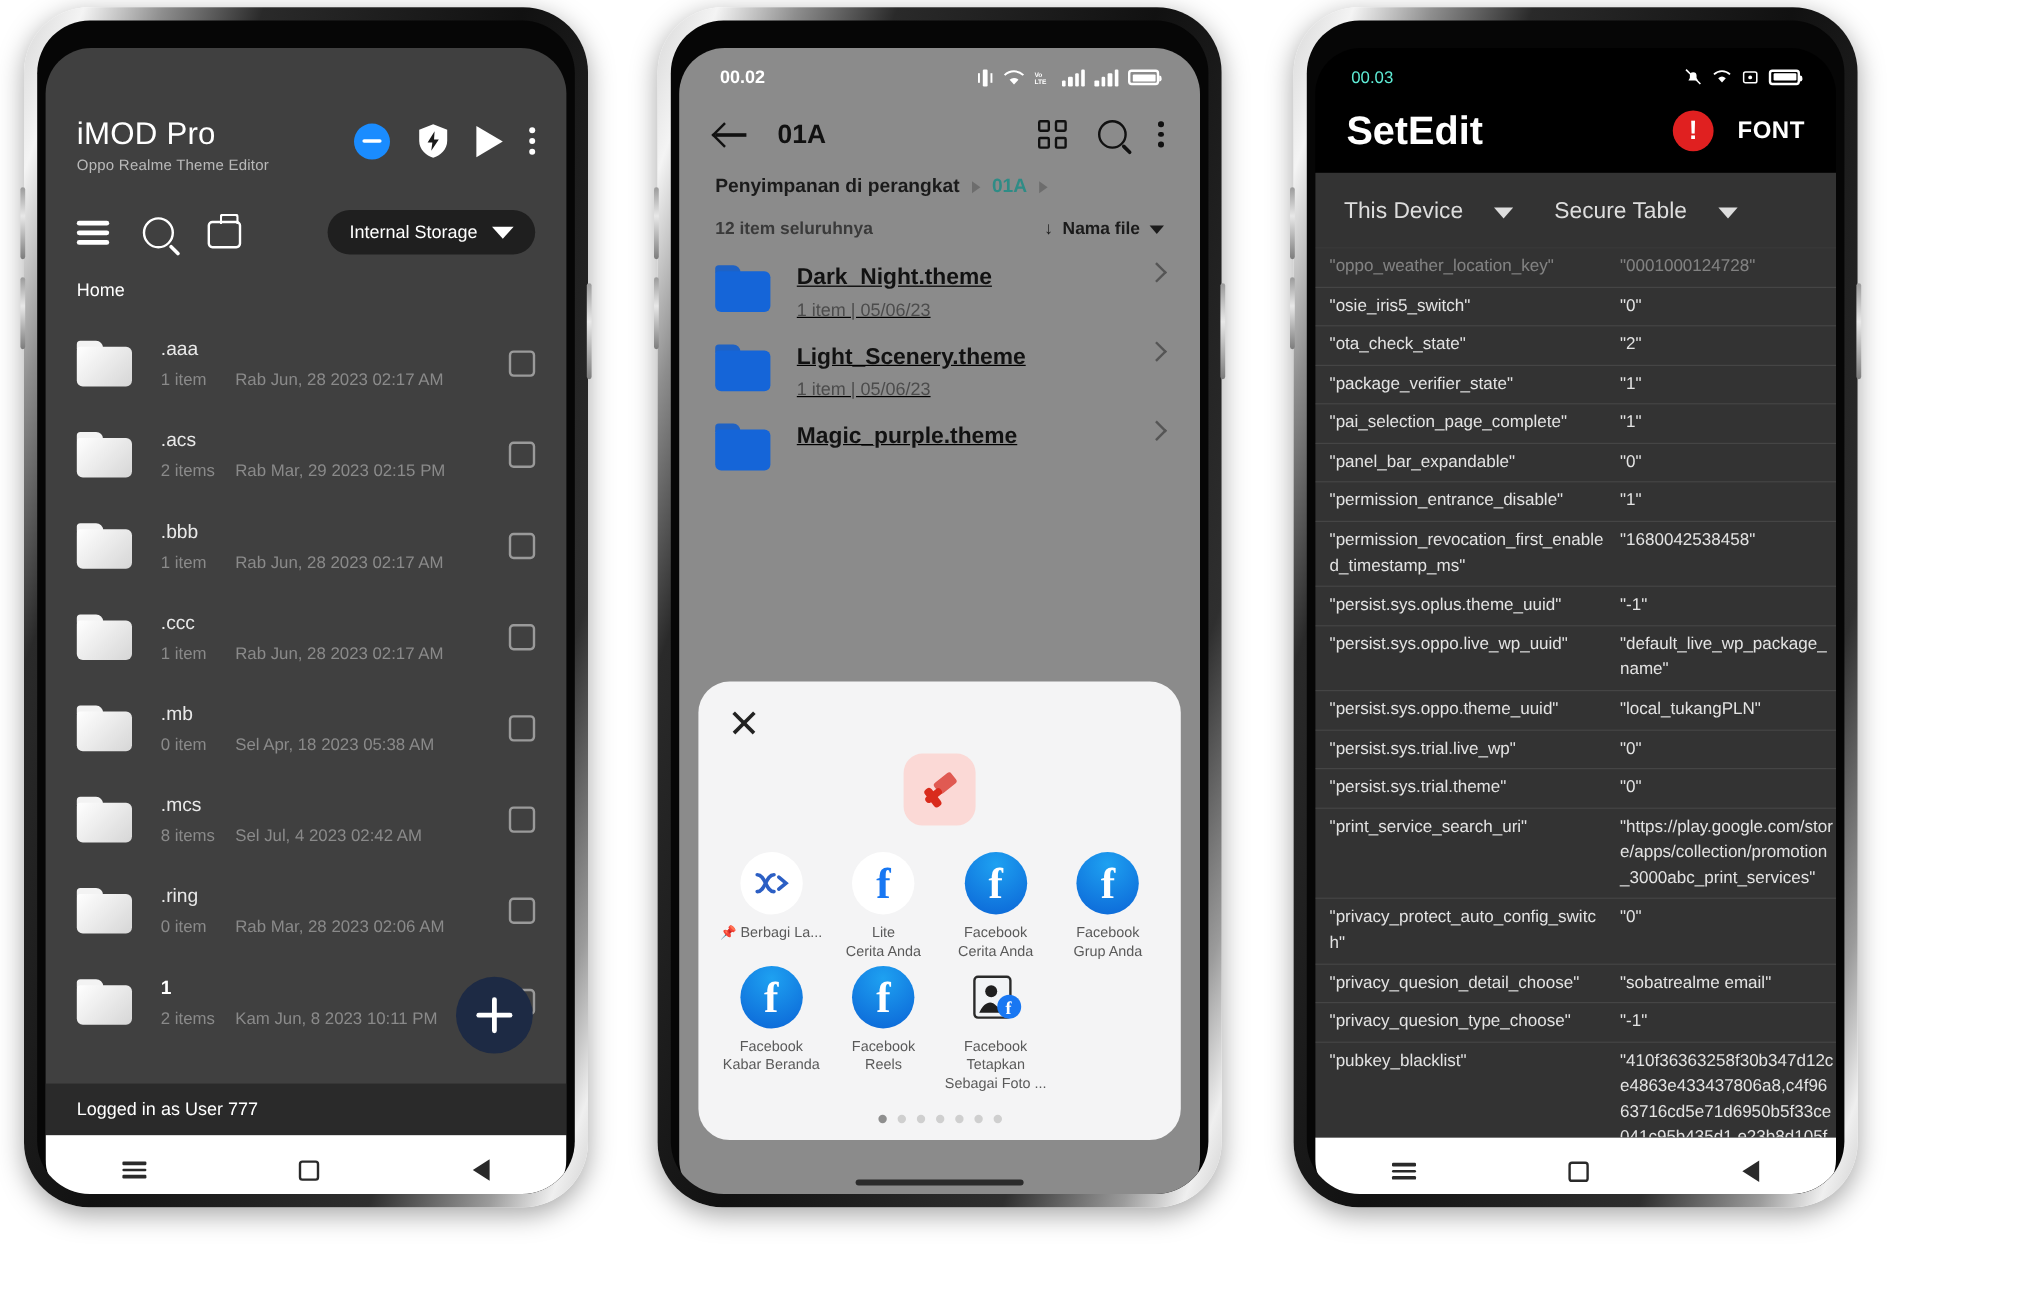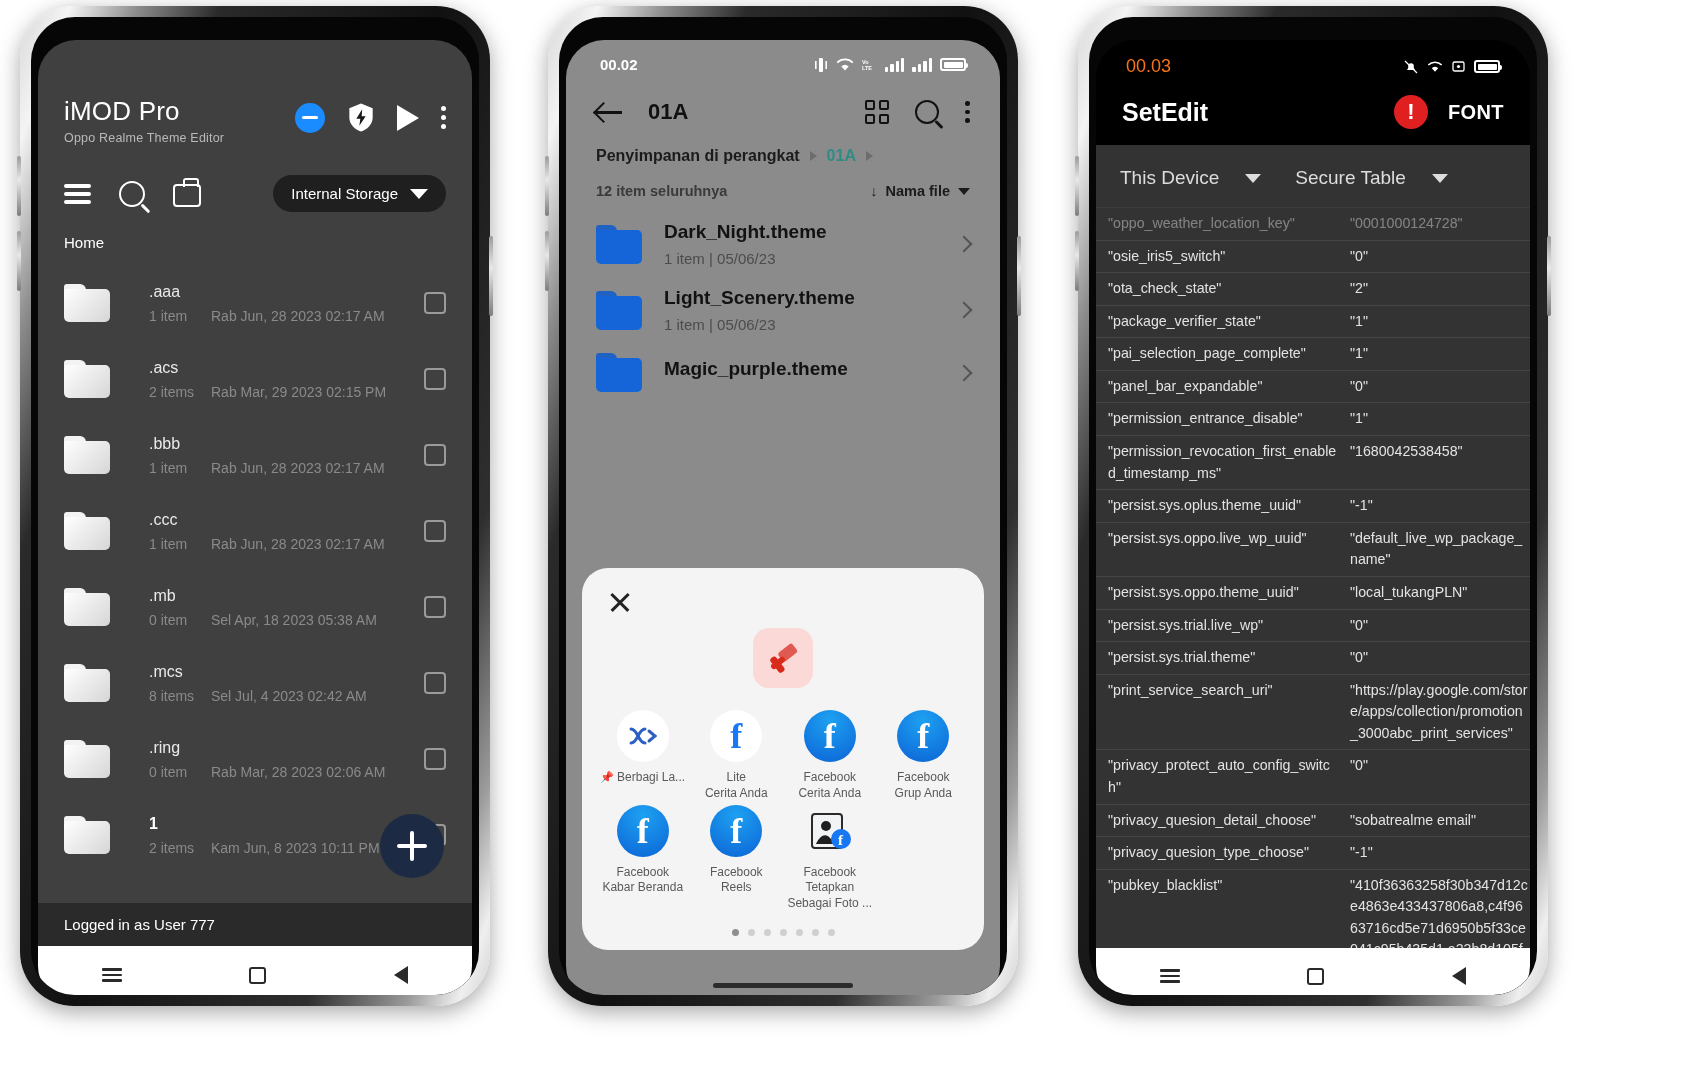--- a/index.html
+++ b/index.html
@@ -62,21 +62,21 @@
   .hamb i { display:block; width:27px; height:4px; background:#fff; border-radius:2px; }
   .magnif { width:26px; height:26px; border:2.6px solid #fff; border-radius:50%; position:relative; }
   .magnif::after{content:"";position:absolute;right:-8px;bottom:-5px;width:11px;height:2.8px;background:#fff;transform:rotate(45deg);border-radius:2px;}
   .case { width:28px; height:23px; border:2.6px solid #fff; border-radius:4px; position:relative; margin-top:4px;}
   .case::before{content:"";position:absolute;left:8px;top:-8px;width:12px;height:7px;border:2.6px solid #fff;border-bottom:none;border-radius:3px 3px 0 0;}
   .storage-pill { margin-left:auto; background:#1f1f1f; border-radius:22px; padding:10px 18px; display:flex; align-items:center; gap:12px; font-size:15px; }
   .caret-dn { width:0;height:0;border-left:9px solid transparent;border-right:9px solid transparent;border-top:10px solid #fff; }
   .p1-home { padding: 22px 26px 0; font-size:15px; color:#fff; }
 
   .p1-list { flex:1; overflow:hidden; padding-top: 14px; }
-  .p1-row { display:flex; align-items:center; padding: 8px 26px; height:76px;gap:15px; }
+  .p1-row { display:flex; align-items:center; padding: 8px 26px; height:76px; }
   .folder-w { width:46px;height:38px;position:relative;flex:0 0 auto; }
   .folder-w::before{content:"";position:absolute;left:0;top:0;width:22px;height:7px;background:#f3f3f3;border-radius:3px 6px 0 0;}
   .folder-w::after{content:"";position:absolute;left:0;top:5px;width:46px;height:33px;background:linear-gradient(135deg,#ffffff,#d6d6d6);border-radius:3px 5px 5px 5px;}
   .p1-meta { margin-left:24px; }
   .p1-name { font-size:16px; color:#e9e9e9; }
   .p1-name.bright { color:#fff; font-weight:600; }
   .p1-det { font-size:14px; color:#8a8a8a; margin-top:7px; }
   .p1-det span.cnt { display:inline-block; min-width:62px; }
   .p1-cb { margin-left:auto; width:22px;height:22px;border:2px solid #9a9a9a;border-radius:4px; }
   .fab { position:absolute; right:28px; bottom:126px; width:64px;height:64px;border-radius:50%;
@@ -112,21 +112,21 @@
   .magnif-d::after{content:"";position:absolute;right:-7px;bottom:-4px;width:10px;height:2.8px;background:#111;transform:rotate(45deg);border-radius:2px;}
   .kebab-d { display:flex;flex-direction:column;gap:4px;}
   .kebab-d i { width:4.6px;height:4.6px;border-radius:50%;background:#111;display:block;}
   .p2-crumb { padding: 22px 30px 0; display:flex; align-items:center; gap:10px; font-size:16px; font-weight:700; color:#1b1b1b;}
   .crumb-sep { width:0;height:0;border-left:7px solid #6d6d6d;border-top:5px solid transparent;border-bottom:5px solid transparent;}
   .crumb-cur { color:#2f8c86; }
   .p2-count { padding: 18px 30px 0; display:flex; align-items:center; font-size:14.5px; color:#3a3a3a; font-weight:600;}
   .p2-sort { margin-left:auto; display:flex; align-items:center; gap:8px; color:#1b1b1b; font-weight:700;}
   .p2-sort .car { width:0;height:0;border-left:6px solid transparent;border-right:6px solid transparent;border-top:7px solid #1b1b1b;}
   .p2-list { padding-top:12px; }
-  .p2-row { display:flex; align-items:center; padding: 10px 30px; }
+  .p2-row { display:flex; padding: 10px 30px; text-decoration: underline; }
   .bfolder { width:46px;height:39px;position:relative;flex:0 0 auto; }
   .bfolder::before{content:"";position:absolute;left:0;top:0;width:21px;height:7px;background:#1f62c4;border-radius:3px 6px 0 0;}
   .bfolder::after{content:"";position:absolute;left:0;top:5px;width:46px;height:34px;background:#1565d8;border-radius:3px 5px 5px 5px;}
   .p2-meta { margin-left:22px; }
   .p2-fname { font-size:19px; font-weight:700; color:#121212; }
   .p2-fdet { font-size:15px; color:#4c4c4c; margin-top:7px; }
   .p2-chev { margin-left:auto; width:12px;height:12px;border-right:2.4px solid #555;border-top:2.4px solid #555;transform:rotate(45deg);}
 
   
   .sheet { position:absolute; left:16px; right:16px; bottom:54px; background:#f4f4f5; border-radius:26px; padding: 22px 0 14px; }
@@ -147,24 +147,24 @@
   .fb-f { color:#fff; font-family:"Liberation Serif",serif; font-weight:700; font-size:36px; line-height:1; }
   .fb-f.blue { color:#1877f2; }
   .dots { display:flex; justify-content:center; gap:9px; margin-top:18px; }
   .dots i { width:7px;height:7px;border-radius:50%;background:#cfcfcf;display:block;}
   .dots i.on { background:#8e8e8e; }
   .p2-homeind { position:absolute; left:50%; transform:translateX(-50%); bottom:16px; width:140px;height:5px;border-radius:3px;background:#2b2b2b;}
 
   
   #p3 { left: 1078px; top: 6px; width: 470px; height: 1000px; }
   .p3-screen { background:#000; display:flex; flex-direction:column; }
-  .p3-status { display:flex; align-items:center; padding: 16px 30px 0; font-size:18px; color:#f97316;gap:29px; }
+  .p3-status { display:flex; align-items:center; padding: 16px 30px 0; font-size:14px; color:#5eead4;gap:29px; }
   .p3-status .right { margin-left:auto; display:flex; align-items:center; gap:9px; }
   .p3-appbar { display:flex; align-items:center; padding: 18px 26px 16px; }
-  .p3-title { font-size:25px; font-weight:700; color:#fff; }
+  .p3-title { font-size:33px; font-weight:700; color:#fff; }
   .p3-ab-right { margin-left:auto; display:flex; align-items:center; gap:20px; }
   .warn { width:34px;height:34px;border-radius:50%;background:#e02020;display:flex;align-items:center;justify-content:center;color:#fff;font-weight:700;font-size:22px;}
   .p3-font { color:#fff; font-size:20px; font-weight:700; letter-spacing:.4px; }
   .p3-body { flex:1; background:#333333; display:flex; flex-direction:column; overflow:hidden; }
   .p3-selectors { display:flex; padding: 22px 24px 18px; }
   .sel { display:flex; align-items:center; color:#ddd; font-size:19px; }
   .sel .car { margin-left:26px; width:0;height:0;border-left:8px solid transparent;border-right:8px solid transparent;border-top:9px solid #ddd;}
   .sel.b { margin-left:34px; }
   .p3-table { flex:1; overflow:hidden; }
   .trow { display:flex; border-top:1px solid #454545; padding: 5px 0 5px 12px; }

